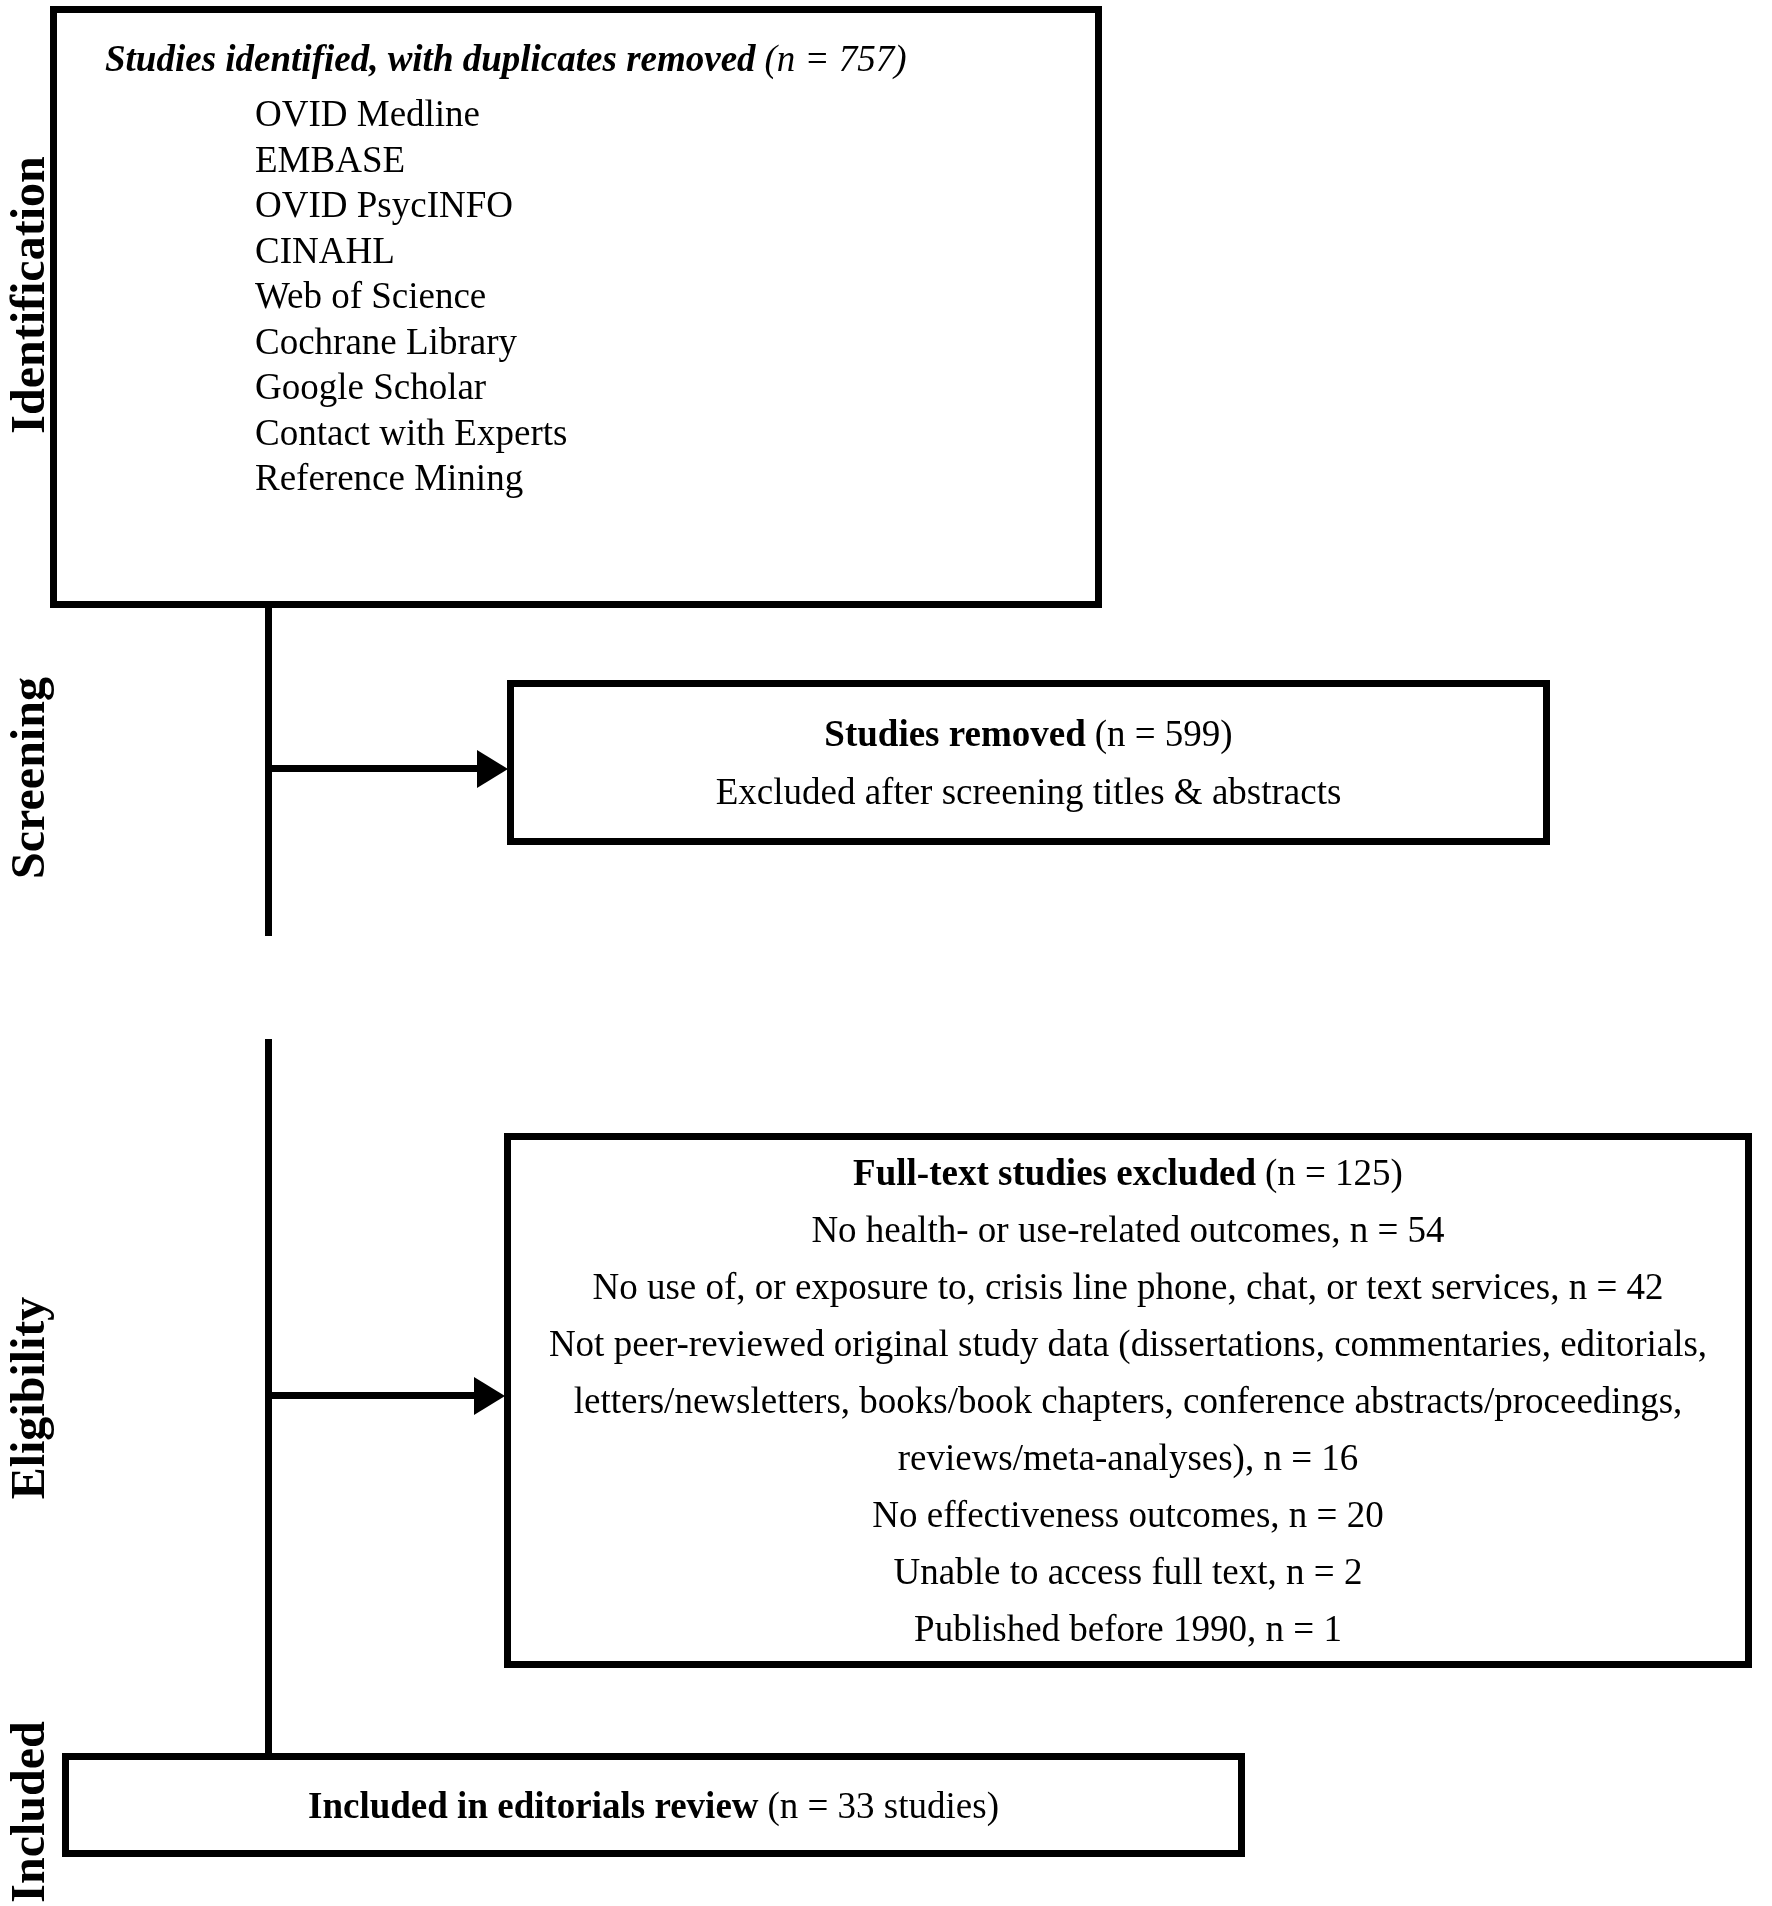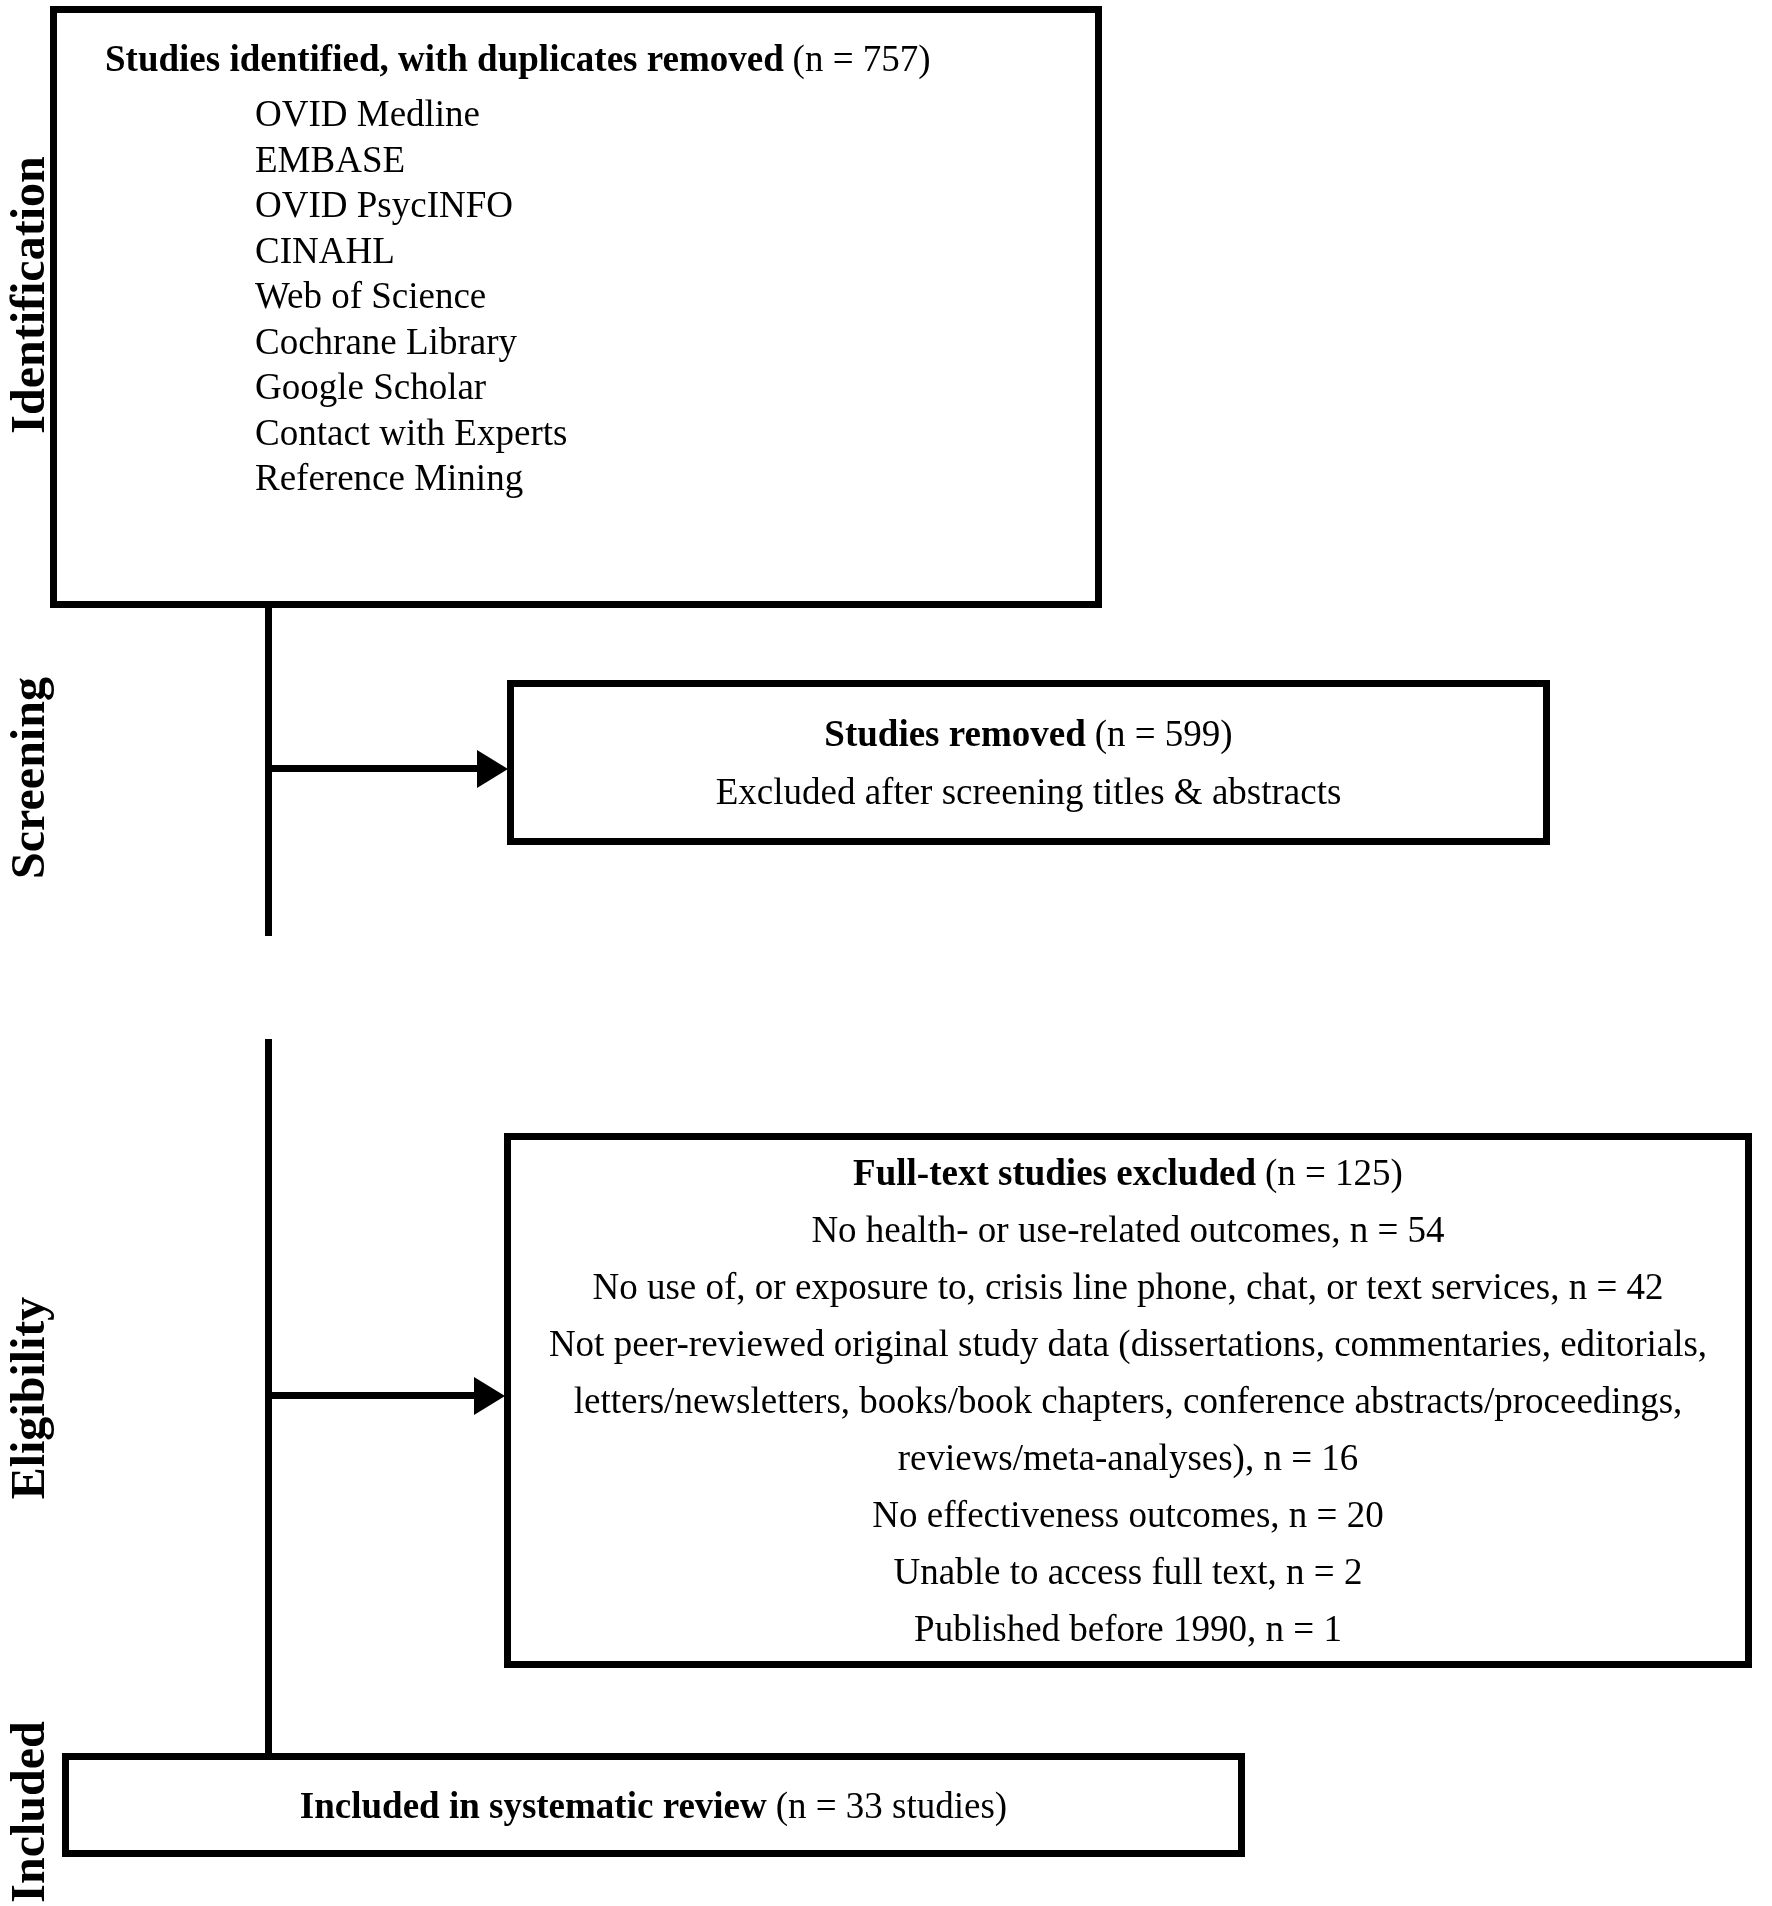--- a/index.html
+++ b/index.html
@@ -20,21 +20,21 @@
   #rail-included       { top:1812px; }
 
   .box {
     position:absolute; border:7px solid #000000; background:#ffffff;
     box-sizing:border-box;
   }
   .bold { font-weight:bold; }
   .count { font-weight:normal; margin-left:0.24em; }
 
   #box-identified { left:50px; top:6px; width:1052px; height:602px; padding:20px 16px 0 48px; }
-  #box-identified .b1-title { line-height:52px; margin-bottom:6px; }
+  #box-identified .b1-title { line-height:52px; margin-bottom:6px;font-style:italic; }
   #box-identified .b1-list  { margin-left:150px; line-height:45.5px; }
 
   #box-removed {
     left:507px; top:680px; width:1043px; height:165px;
     display:flex; flex-direction:column; justify-content:center;
     text-align:center; line-height:58px;
   }
 
   #box-fulltext {
     left:45px; top:933px; width:1192px; height:109px;
@@ -111,16 +111,16 @@
     <div><span class="bold">Full-text studies excluded</span><span class="count">(n = 125)</span></div>
     <div>No health- or use-related outcomes, n = 54</div>
     <div>No use of, or exposure to, crisis line phone, chat, or text services, n = 42</div>
     <div>Not peer-reviewed original study data (dissertations, commentaries, editorials, letters/newsletters, books/book chapters, conference abstracts/proceedings, reviews/meta-analyses), n = 16</div>
     <div>No effectiveness outcomes, n = 20</div>
     <div>Unable to access full text, n = 2</div>
     <div>Published before 1990, n = 1</div>
   </div>
 
   <div class="box" id="box-included">
-    <div><span class="bold">Included in systematic review</span><span class="count">(n = 33 studies)</span></div>
+    <div><span class="bold">Included in editorials review</span><span class="count">(n = 33 studies)</span></div>
   </div>
 
 </div>
 
 </body></html>

